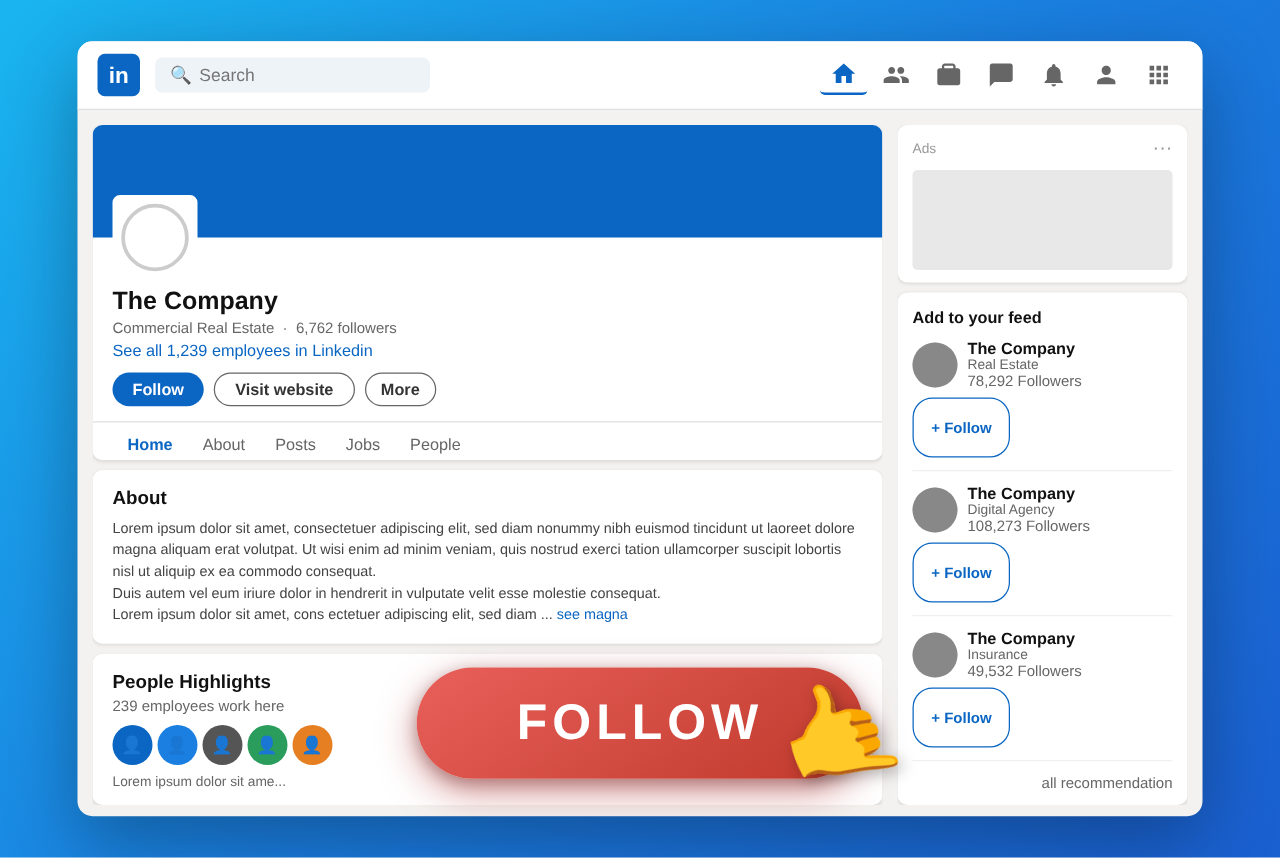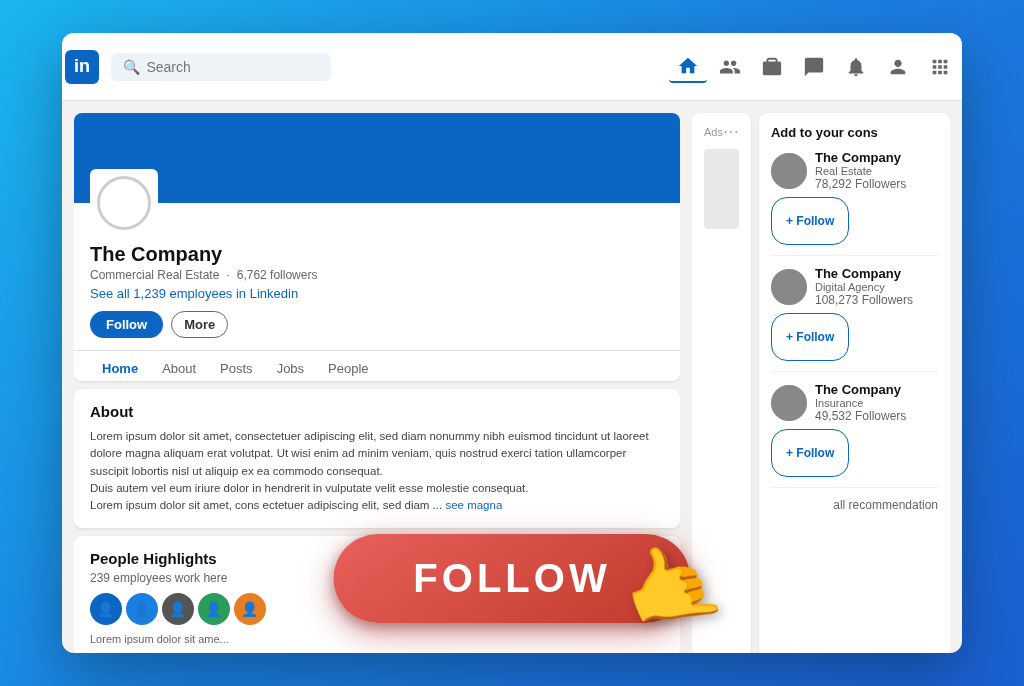--- a/index.html
+++ b/index.html
@@ -21,24 +21,24 @@
       background: #f3f2f0;
       border-radius: 12px;
       box-shadow: 0 20px 60px rgba(0,0,0,0.3);
       overflow: hidden;
       position: relative;
     }
 
     
     .nav-bar {
       background: white;
-      height: 68px;
-      display: flex;
-      align-items: center;
-      padding: 0 3px;
+      height: 55px;
+      display: flex;
+      align-items: center;
+      padding: 0 16px;
       gap: 12px;
       border-bottom: 1px solid #e0e0e0;
     }
 
     .linkedin-logo {
       width: 34px;
       height: 34px;
       background: #0a66c2;
       border-radius: 6px;
       display: flex;
@@ -300,23 +300,23 @@
     }
 
     .people-lorem {
       font-size: 11px;
       color: #666;
       margin-top: 8px;
     }
 
     
     .sidebar-column {
-      width: 258px;
-      display: flex;
-      flex-direction: row;
+      width: 232px;
+      display: flex;
+      flex-direction: column;
       gap: 8px;
       overflow: hidden;
     }
 
     .ads-card {
       background: white;
       border-radius: 8px;
       padding: 10px 12px;
       box-shadow: 0 1px 3px rgba(0,0,0,0.1);
     }
@@ -543,20 +543,21 @@
           </div>
           <div class="company-name">The Company</div>
           <div class="company-meta">
             <span>Commercial Real Estate</span>
             &nbsp;·&nbsp;
             <span>6,762 followers</span>
           </div>
           <div class="company-employees">See all 1,239 employees in Linkedin</div>
           <div class="company-actions">
             <button class="btn-follow">Follow</button>
+            <button class="btn-visit">Visit website</button>
             <button class="btn-more">More</button>
           </div>
         </div>
 
         <div class="company-tabs">
           <div class="tab-item active">Home</div>
           <div class="tab-item">About</div>
           <div class="tab-item">Posts</div>
           <div class="tab-item">Jobs</div>
           <div class="tab-item">People</div>
@@ -591,21 +592,21 @@
 
       <div class="ads-card">
         <div class="ads-header">
           <span class="ads-label">Ads</span>
           <span class="ads-dots">···</span>
         </div>
         <div class="ads-image"></div>
       </div>
 
       <div class="feed-card">
-        <div class="feed-title">Add to your cons</div>
+        <div class="feed-title">Add to your feed</div>
 
         <div class="feed-item">
           <div class="feed-item-top">
             <div class="feed-avatar">
               <div class="feed-avatar-icon"></div>
             </div>
             <div>
               <div class="feed-item-name">The Company</div>
               <div class="feed-item-sub">Real Estate</div>
               <div class="feed-item-followers">78,292 Followers</div>

